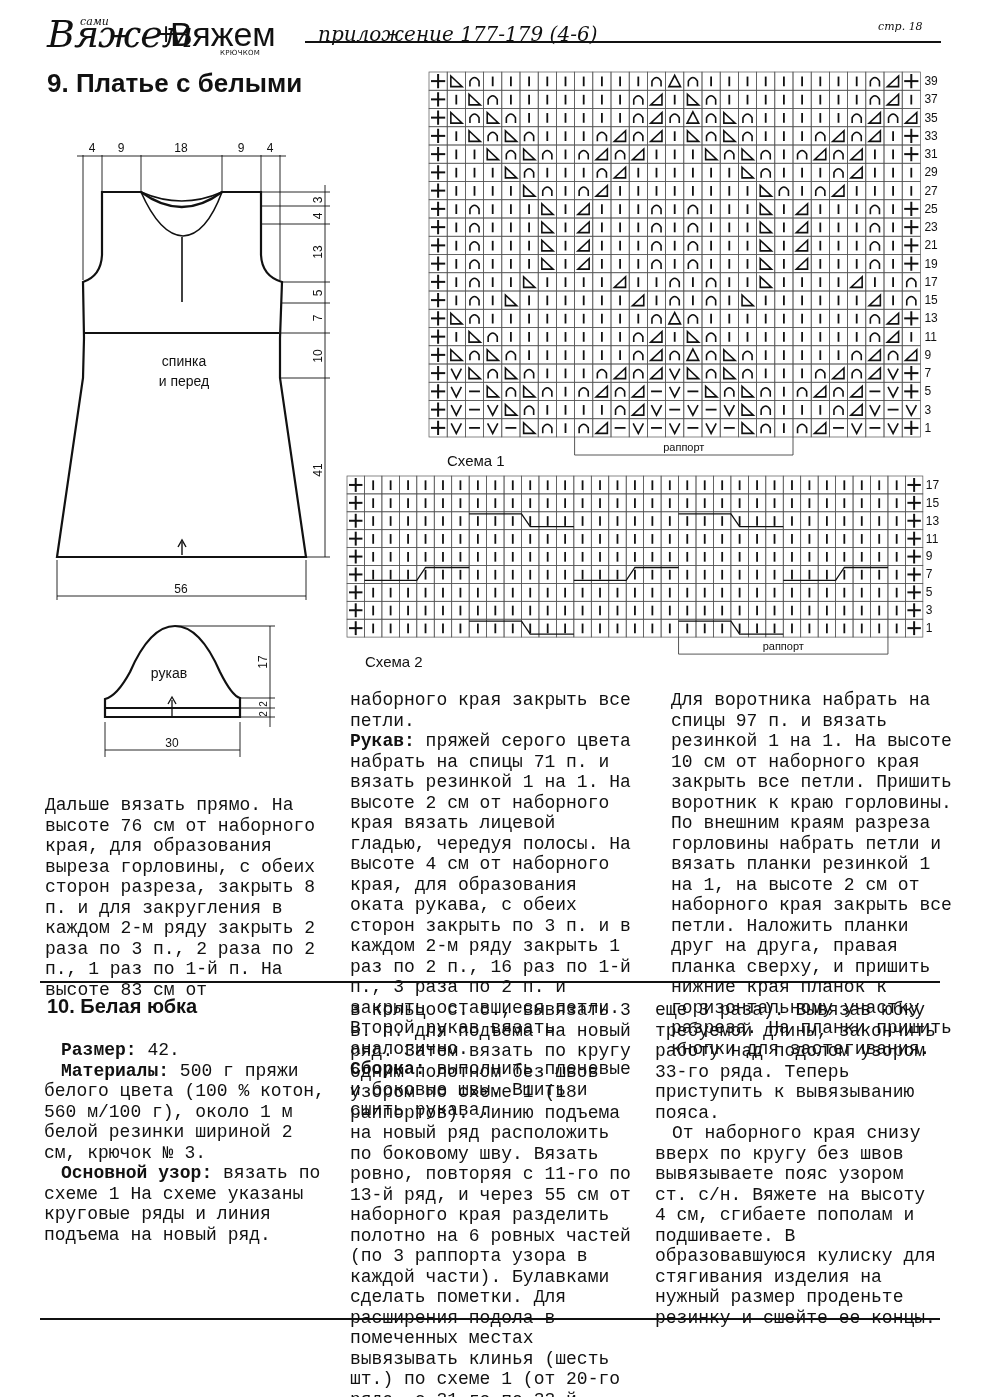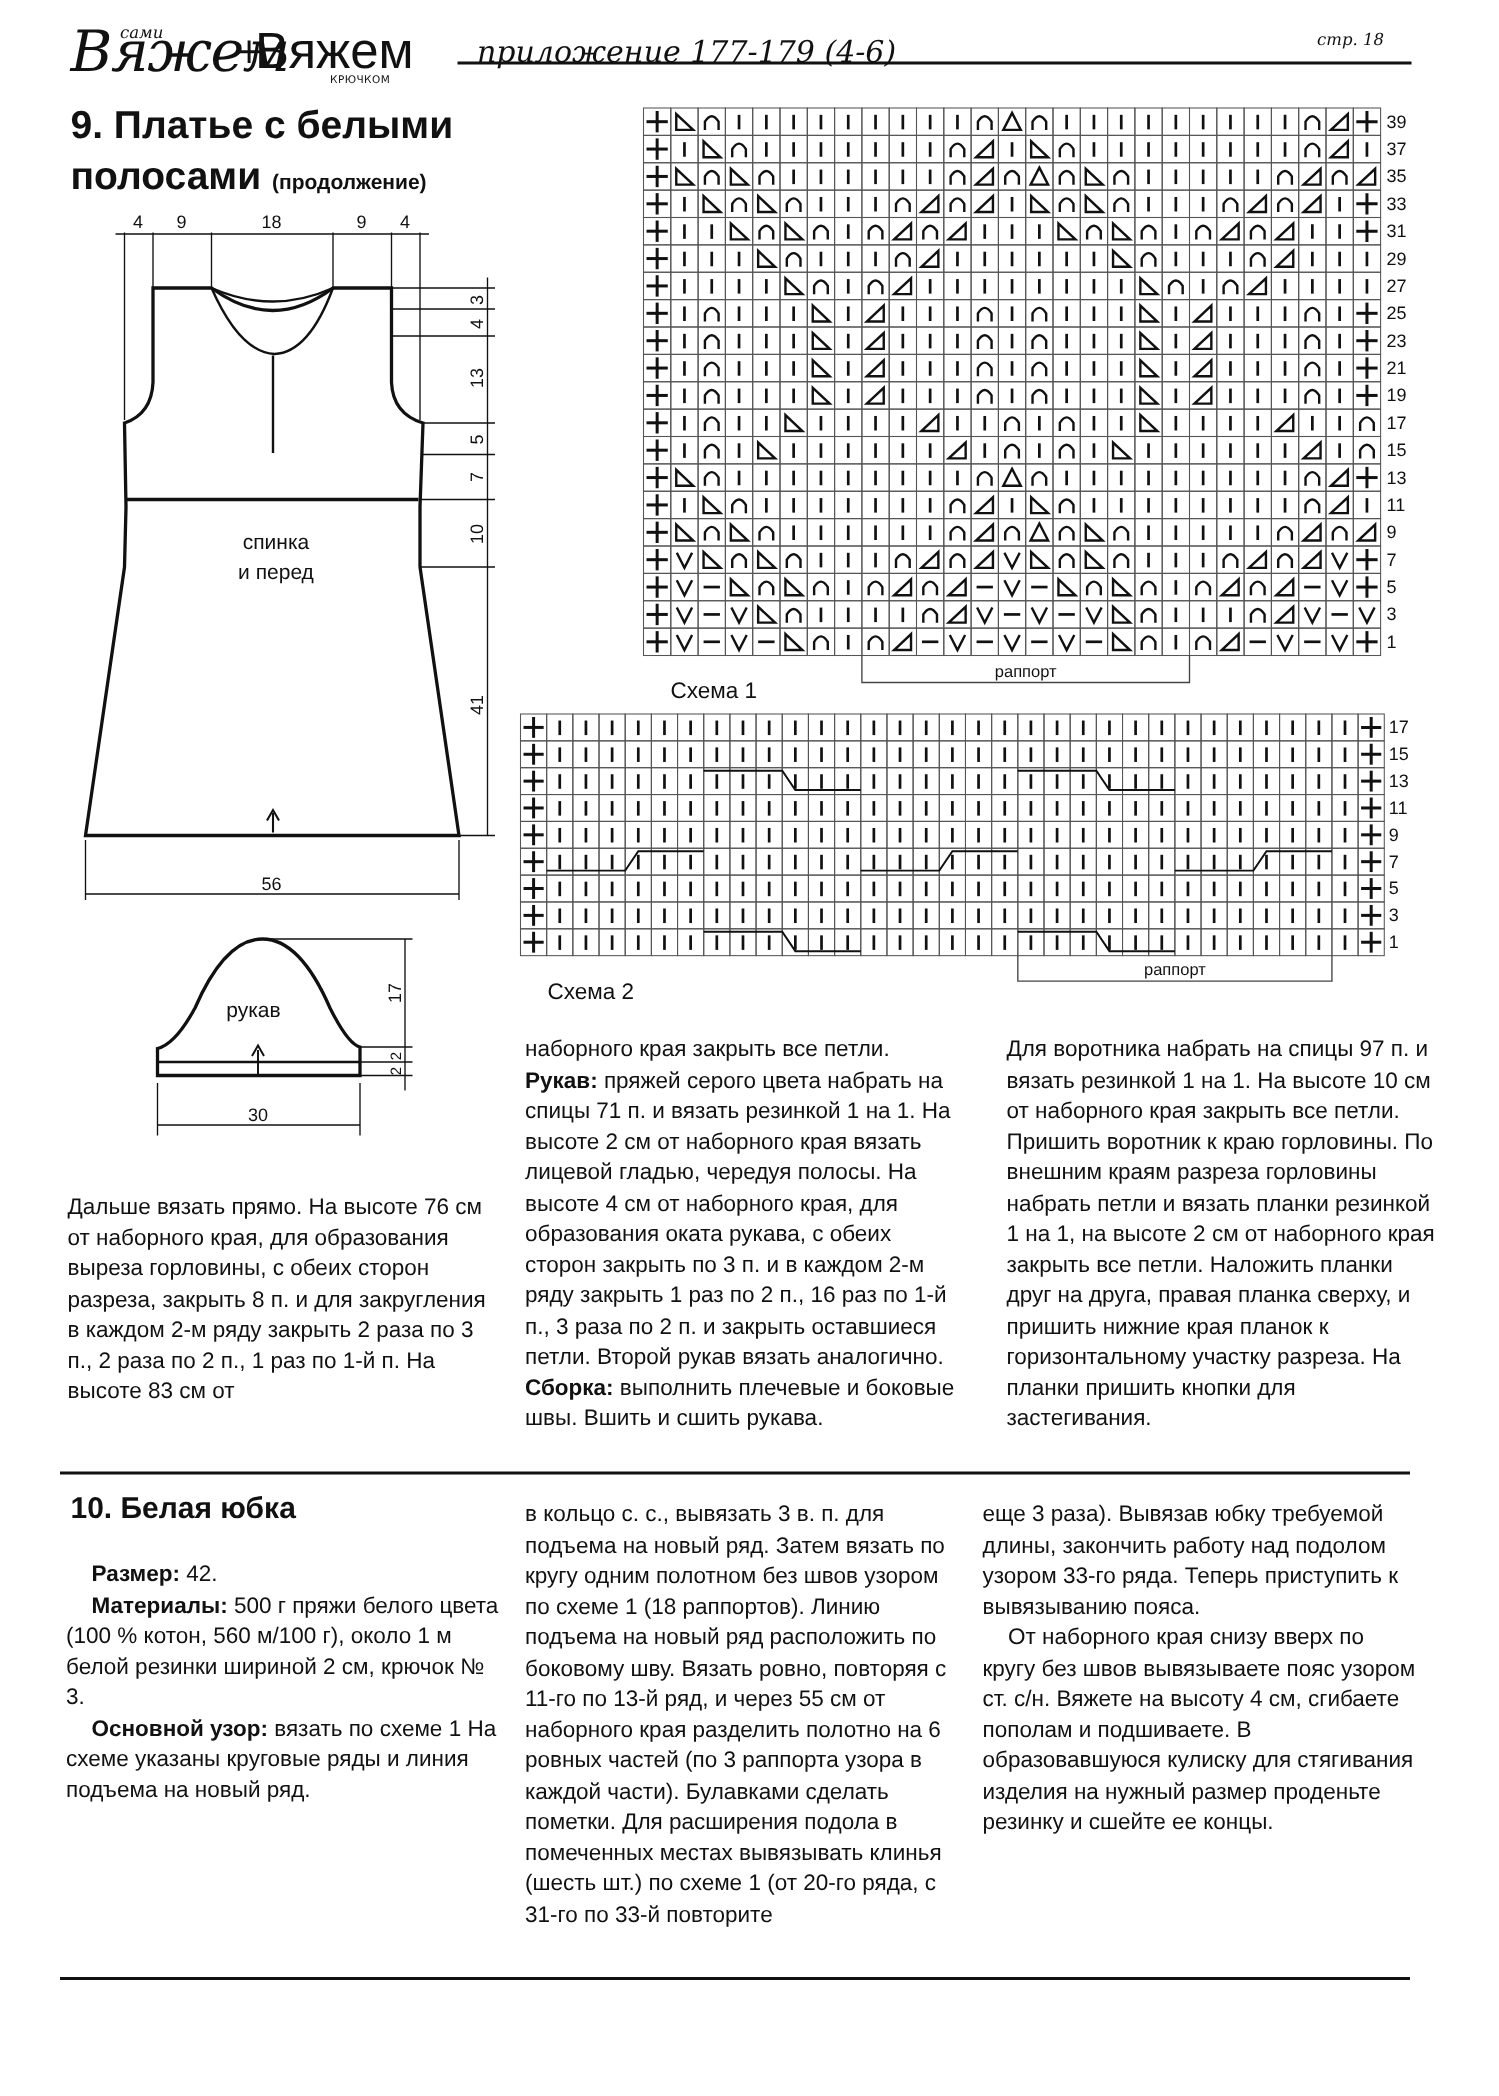--- a/index.html
+++ b/index.html
@@ -11,21 +11,21 @@
   .logo-plus{left:156px;top:22px;font-size:24px;line-height:24px;}
   .logo-print{left:170px;top:16px;font-family:"Liberation Sans",sans-serif;font-size:34px;line-height:36px;letter-spacing:0px;}
   .logo-kruchkom{left:196px;top:49px;font-size:7px;letter-spacing:0.3px;margin-left:24px;}
   .header-rule{left:305px;top:41px;width:636px;height:2px;background:#111;}
   .issue-text{left:318px;top:22px;font-family:"DejaVu Serif",serif;font-style:italic;font-size:20px;}
   .page-num{left:878px;top:20px;font-family:"DejaVu Serif",serif;font-style:italic;font-size:11px;}
   
   .title9{left:47px;top:66px;font-family:"Liberation Sans",sans-serif;font-weight:bold;font-size:26px;line-height:34px;}
   .title9 .sub{font-size:14px;}
   
-  .col{font-family:Liberation Sans, sans-serif;font-size:15px;line-height:20.5px;}
+  .col{font-family:Liberation Mono, monospace;font-size:18px;line-height:20.5px;}
   .col b{font-weight:bold;}
   .col p{margin:0;}
   .col .ind{text-indent:17px;}
   .rule{background:#111;}
   .title10{left:47px;top:995px;font-family:"Liberation Sans",sans-serif;font-weight:bold;font-size:20px;}
   .schema-label{font-family:"Liberation Sans",sans-serif;font-size:15px;}
   svg text{font-family:"Liberation Sans",sans-serif;}
 </style>
 </head>
 <body>
@@ -34,21 +34,20 @@
 <div class="abs logo-sami">сами</div>
 <div class="abs logo-plus">+</div>
 <div class="abs logo-print">Вяжем</div>
 <div class="abs logo-kruchkom">КРЮЧКОМ</div>
 <div class="abs header-rule"></div>
 <div class="abs issue-text">приложение 177-179 (4-6)</div>
 <div class="abs page-num">стр. 18</div>
 
 <div class="abs title9">
   <div>9. Платье с белыми</div>
-  <div><span>полосами</span> <span class="sub">(продолжение)</span></div>
 </div>
 
 <svg class="abs" style="left:0;top:130px" width="360" height="480">
   <g fill="none" stroke="#111" stroke-width="2.2">
 
     <path d="M102 62 L141 62 Q182 92 222 62 L261 62 L261 125 Q262 146 282 152 L280 208 L280 248 L306 427 L57 427 L83 248 L84 208 L83 152 Q101 146 102 125 Z"></path>
 
     <path d="M141 62 Q160 105 183 106 Q206 105 222 62" stroke-width="1.6"></path>
     <path d="M141 62 Q182 80 222 62" stroke-width="1.6"></path>
     <line x1="182" y1="107" x2="182" y2="172" stroke-width="1.6"></line>

